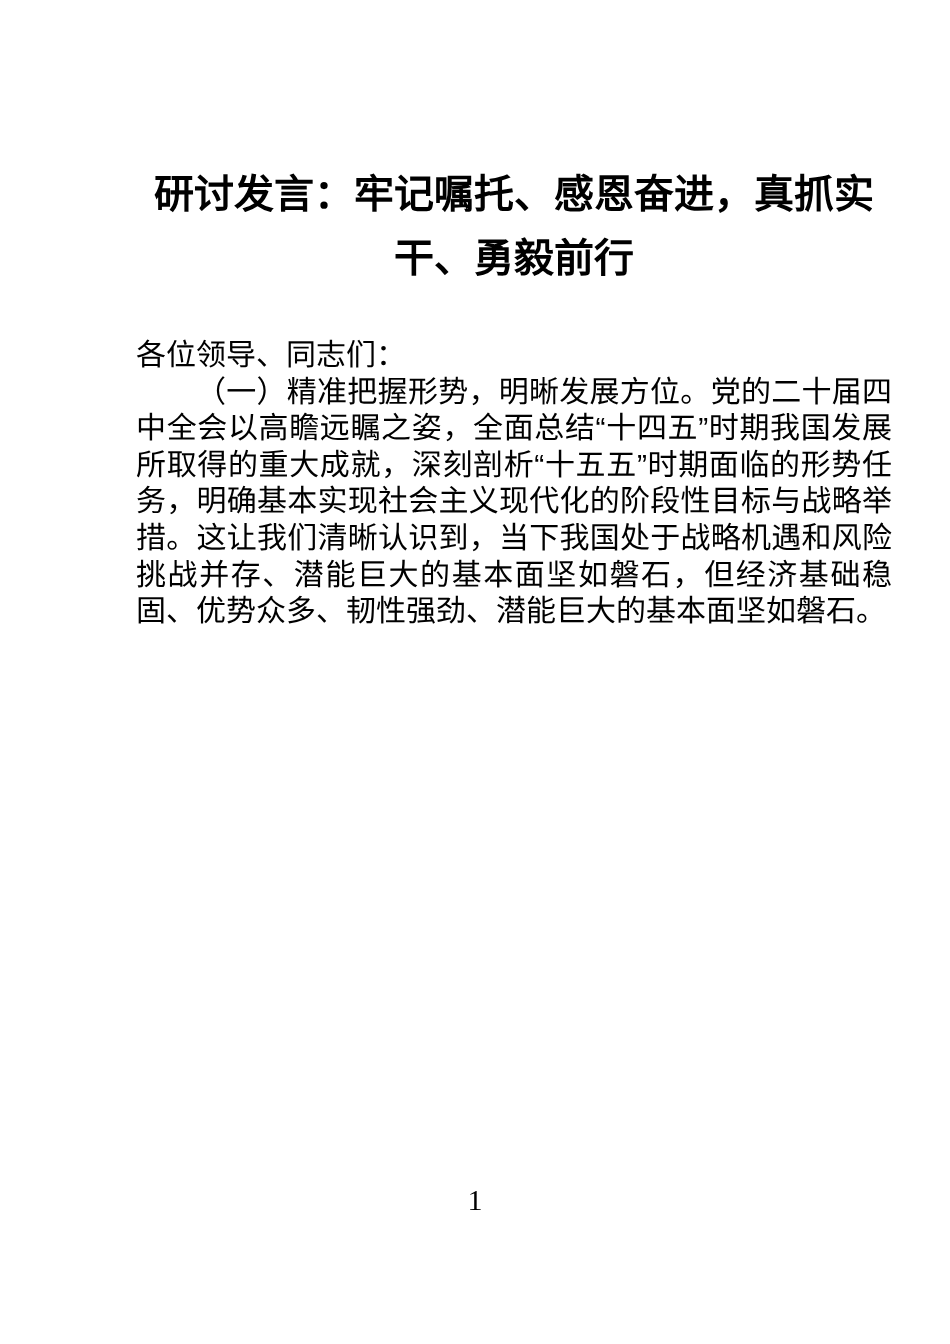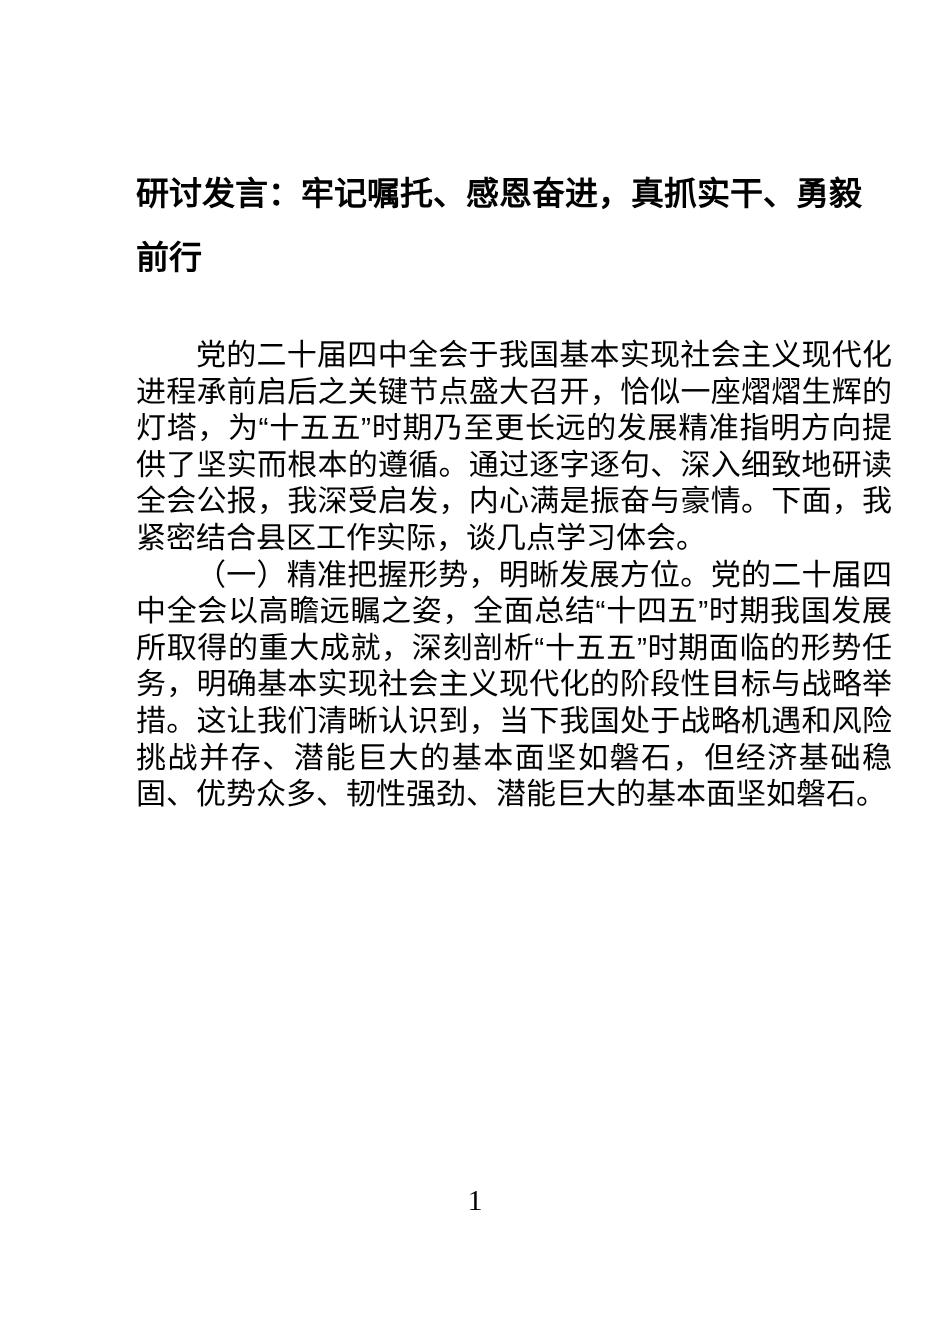--- a/index.html
+++ b/index.html
@@ -13,24 +13,24 @@
     height: 1344px;
     background: #ffffff;
     box-sizing: border-box;
     padding: 162px 58px 0 136px;
     overflow: hidden;
     font-family: "Liberation Sans", sans-serif;
     color: #000000;
   }
   .doc-title {
     margin: 0 0 47px 0;
-    font-size: 33px;
+    font-size: 40px;
     font-weight: bold;
     line-height: 64px;
-    text-align: left;
+    text-align: center;
     letter-spacing: 0;
   }
   .body-text p {
     margin: 0;
     font-size: 30px;
     line-height: 36.6px;
     text-align: justify;
     word-break: break-all;
   }
   .body-text p.indent {
@@ -59,22 +59,22 @@
 </style>
 </head>
 <body>
 
 <div class="page">
 
   <h1 class="doc-title">研讨发言：牢记嘱托、感恩奋进，真抓实干、勇毅前行</h1>
 
   <div class="body-text">
 
+    <p class="salutation">各位领导、同志们：</p>
 
-    <p class="indent">党的二十届四中全会于我国基本实现社会主义现代化进程承前启后之关键节点盛大召开，恰似一座熠熠生辉的灯塔，为“十五五”时期乃至更长远的发展精准指明方向提供了坚实而根本的遵循。通过逐字逐句、深入细致地研读全会公报，我深受启发，内心满是振奋与豪情。下面，我紧密结合县区工作实际，谈几点学习体会。</p>
 
 
     <p class="indent"><span class="lead-bold">（一）精准把握形势，明晰发展方位。</span><span>党的二十届四中全会以高瞻远瞩之姿，全面总结“十四五”时期我国发展所取得的重大成就，深刻剖析“十五五”时期面临的形势任务，明确基本实现社会主义现代化的阶段性目标与战略举措。这让我们清晰认识到，当下我国处于战略机遇和风险挑战并存、潜能巨大的基本面坚如磐石，但经济基础稳固、优势众多、韧性强劲、潜能巨大的基本面坚如磐石。</span></p>
 
 
   </div>
 
   <div class="footer-pagenum">1</div>
 
 </div>

